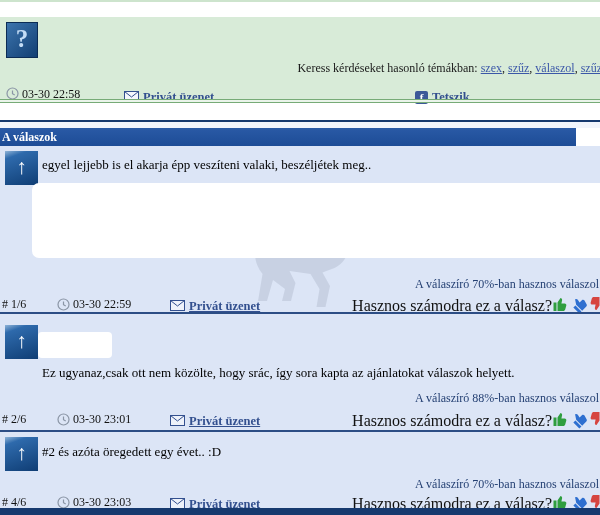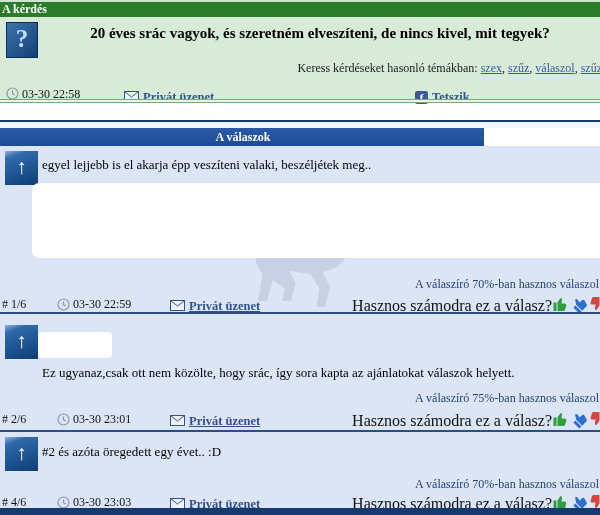--- a/index.html
+++ b/index.html
@@ -24,22 +24,22 @@
   .topic-link{color:#3b57a8;text-decoration:underline;cursor:pointer;margin-top:16px;}
   .meta-row{font-size:12px;color:#111;}
   .link{color:#33508f;font-weight:bold;text-decoration:underline;font-size:12.5px;cursor:pointer;}
   .fb-icon{width:13px;height:13px;background:#3b5998;border-radius:2px;color:#fff;
     font-weight:bold;font-size:11px;text-align:center;line-height:13px;display:inline-block;}
   .gsep{left:0;top:99px;width:600px;height:4px;
     border-top:1px solid #77ab77;border-bottom:1px solid #77ab77;box-sizing:border-box;background:#eaf4ea;}
   
   .navy-line{left:0;top:120px;width:600px;height:2px;background:#16396e;}
   .pale-strip{left:0;top:122px;width:600px;height:6px;background:#f2f5fc;}
-  .a-header{left:0;top:128px;width:484px;height:18px;background:linear-gradient(#2a5aa6,#1d4c96);
-    color:#fff;font-weight:bold;font-size:12px;line-height:18px;padding-left:2px;box-sizing:border-box;text-align:center;}
+  .a-header{left:0;top:128px;width:576px;height:18px;background:linear-gradient(#2a5aa6,#1d4c96);
+    color:#fff;font-weight:bold;font-size:12px;line-height:18px;padding-left:2px;box-sizing:border-box;}
   .a-body{left:0;top:146px;width:600px;height:369px;background:#dce5f6;}
   .arrow-icon{width:33px;height:34px;background:linear-gradient(160deg,#8fb4d8 0%,#2e6aac 18%,#0f3d74 100%);
     color:#fff;font-weight:bold;font-size:21px;text-align:center;line-height:33px;}
   .ans-text{font-size:13px;color:#000;}
   .censor{background:#fff;border-radius:7px;}
   .rating{font-size:12px;color:#233f72;white-space:nowrap;}
   .idx{font-size:12px;color:#111;}
   .useful{font-size:16px;color:#111;white-space:nowrap;}
   .divider{left:0;width:600px;height:2px;background:#2c4d85;}
   .bottom-bar{left:0;top:508px;width:600px;height:7px;background:#16396e;}
@@ -50,24 +50,22 @@
   .wm-horse{left:225px;top:175px;opacity:0.10;pointer-events:none;}
   svg{display:block;}
   .thumb{cursor:pointer;}
 </style>
 </head>
 <body>
 
 <div id="screen">
 
   <div class="abs top-strip"></div>
-  <div class="abs q-header">A kérdés</div>
   <div class="abs q-section"></div>
   <div class="abs q-icon">?</div>
-  <div class="abs q-title">20 éves srác vagyok, és szeretném elveszíteni, de nincs kivel, mit tegyek?</div>
 
   <div class="abs q-topics">
     <span>Keress kérdéseket hasonló témákban: </span><span class="topic-link">szex</span><span>, </span><span class="topic-link">szűz</span><span>, </span><span class="topic-link">válaszol</span><span>, </span><span class="topic-link">szűz</span>
   </div>
 
   <div class="abs meta-row" style="left:6px;top:87px;">
     <svg width="13" height="13" viewBox="0 0 13 13" style="display:inline-block;vertical-align:-2px">
       <circle cx="6.5" cy="6.5" r="5.5" fill="none" stroke="#8a95a5" stroke-width="1.2"></circle>
       <path d="M6.5 3.5v3.2l2.2 1.4" fill="none" stroke="#8a95a5" stroke-width="1.2"></path>
     </svg>
@@ -128,21 +126,21 @@
     </svg>
     <svg class="abs thumb" style="left:589px;top:0px;transform:rotate(180deg);" width="16" height="16" viewBox="0 0 16 16">
       <path fill="#d64540" d="M1.5 6.5h3V15h-3z M5.5 15h5.8c.9 0 1.7-.6 1.9-1.5l1.1-4c.3-1.1-.5-2.1-1.6-2.1H9.4l.7-3.2C10.3 3 9.5 2 8.5 2L5.5 6.5z"></path>
     </svg>
   </div>
   <div class="abs divider" style="top:312px;"></div>
 
   <div class="abs arrow-icon" style="left:5px;top:325px;">↑</div>
   <div class="abs censor" style="left:38px;top:332px;width:74px;height:26px;border-radius:4px;"></div>
   <div class="abs ans-text" style="left:42px;top:365px;width:540px;">Ez ugyanaz,csak ott nem közölte, hogy srác, így sora kapta az ajánlatokat válaszok helyett.</div>
-  <div class="abs rating" style="right:1px;top:391px;">A válaszíró 75%-ban hasznos válaszol</div>
+  <div class="abs rating" style="right:1px;top:391px;">A válaszíró 88%-ban hasznos válaszol</div>
 
   <div class="abs" style="left:0;top:411px;width:600px;height:18px;">
     <span class="abs idx" style="left:2px;top:1px;"># 2/6</span>
     <svg class="abs" style="left:57px;top:2px;" width="13" height="13" viewBox="0 0 13 13">
       <circle cx="6.5" cy="6.5" r="5.5" fill="none" stroke="#8a95a5" stroke-width="1.2"></circle>
       <path d="M6.5 3.5v3.2l2.2 1.4" fill="none" stroke="#8a95a5" stroke-width="1.2"></path>
     </svg>
     <span class="abs meta-row" style="left:73px;top:1px;">03-30 23:01</span>
     <a class="abs" style="left:170px;top:0;text-decoration:none;">
       <svg width="15" height="11" viewBox="0 0 15 11" style="display:inline-block;vertical-align:-1px">

